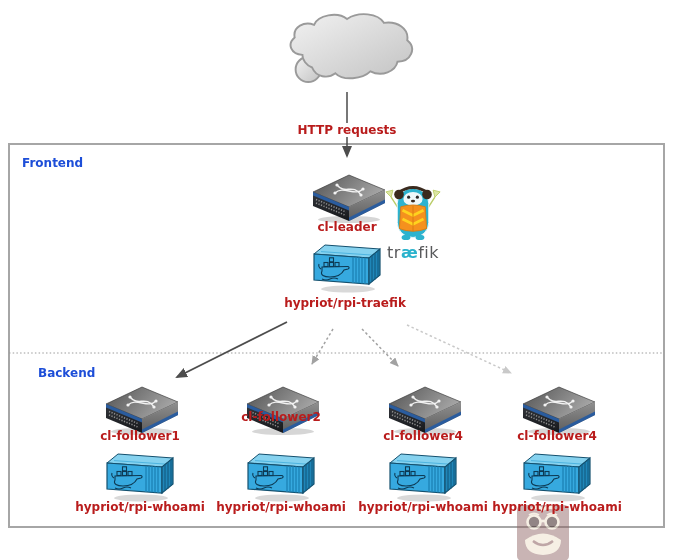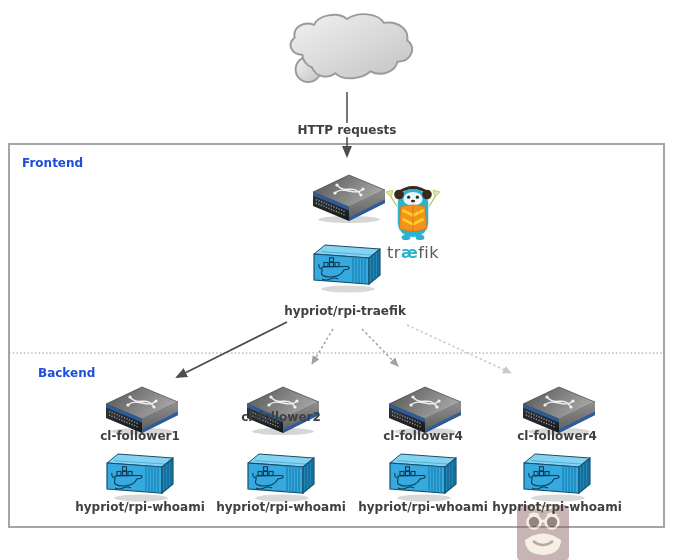--- a/index.html
+++ b/index.html
@@ -2,21 +2,21 @@
 <html><head>
 <meta charset="utf-8">
 <style>
   html,body{margin:0;padding:0;background:#fff;}
   .canvas{position:relative;width:700px;height:560px;background:#ffffff;overflow:hidden;
           font-family:"DejaVu Sans","Liberation Sans",sans-serif;}
   .zone-box{position:absolute;left:8px;top:143px;width:657px;height:385px;
             border:2px solid #a6a6a6;box-sizing:border-box;z-index:0;}
   .overlay{position:absolute;left:0;top:0;z-index:1;pointer-events:none;}
   .icon{position:absolute;z-index:2;}
-  .lbl{position:absolute;z-index:3;font-weight:bold;font-size:12px;color:#404040;
+  .lbl{position:absolute;z-index:3;font-weight:bold;font-size:12px;color:#b91c1c;
        text-align:center;white-space:nowrap;}
   .seclbl{position:absolute;z-index:3;font-weight:bold;font-size:12px;color:#1d4ed8;}
   .http-lbl{background:#ffffff;padding:0 3px;}
   .traefik-text{position:absolute;z-index:3;font-size:16px;color:#58595b;text-align:center;
                 letter-spacing:.5px;}
   .traefik-text .ae{color:#29b2cc;font-weight:bold;}
   .watermark{position:absolute;left:517px;top:499px;z-index:1;opacity:.55;}
 </style>
 </head>
 <body>
@@ -118,20 +118,21 @@
   <div class="seclbl" style="left:22px;top:156px">Frontend</div>
   <div class="seclbl" style="left:38px;top:366px">Backend</div>
 
   <div class="lbl" style="left:289px;top:123px;width:116px">
     <span class="http-lbl">HTTP requests</span>
   </div>
 
   <svg class="icon" style="left:305px;top:172px" width="84" height="52" viewBox="0 0 84 52">
       <use href="#server-glyph"></use>
     </svg>
+  <div class="lbl" style="left:277px;top:220px;width:140px">cl-leader</div>
 
   <svg class="icon" style="left:385px;top:182px" width="56" height="60" viewBox="0 0 64 66">
     <line x1="16" y1="30" x2="7" y2="16" stroke="#b9cc66" stroke-width="1.6"></line>
     <line x1="48" y1="30" x2="57" y2="16" stroke="#b9cc66" stroke-width="1.6"></line>
     <polygon points="7,16 1,10 9,8" fill="#dce6a3" stroke="#b9cc66" stroke-width="1"></polygon>
     <polygon points="57,16 63,10 55,8" fill="#dce6a3" stroke="#b9cc66" stroke-width="1"></polygon>
     <rect x="14" y="6" width="36" height="56" rx="17" fill="#2cb3cf" stroke="#ffffff" stroke-width="1"></rect>
     <path d="M15,11 Q32,-1 49,11" stroke="#3a2a1e" stroke-width="3.5" fill="none"></path>
     <circle cx="16" cy="13" r="5.5" fill="#3a2a1e"></circle>
     <circle cx="48" cy="13" r="5.5" fill="#3a2a1e"></circle>
@@ -144,21 +145,21 @@
     <path d="M20,41 L32,47 L44,41" stroke="#ffd21e" stroke-width="3.2" fill="none"></path>
     <line x1="32" y1="26" x2="32" y2="55" stroke="#d87a10" stroke-width="1"></line>
     <ellipse cx="24" cy="62" rx="5" ry="3" fill="#2cb3cf"></ellipse>
     <ellipse cx="40" cy="62" rx="5" ry="3" fill="#2cb3cf"></ellipse>
   </svg>
   <div class="traefik-text" style="left:384px;top:243px;width:58px"><span>tr</span><span class="ae">æ</span><span>fik</span></div>
 
   <svg class="icon" style="left:308px;top:239px" width="78" height="54" viewBox="0 0 78 54">
       <use href="#container-glyph"></use>
     </svg>
-  <div class="lbl" style="left:265px;top:304px;width:160px">hypriot/rpi-traefik</div>
+  <div class="lbl" style="left:265px;top:296px;width:160px">hypriot/rpi-traefik</div>
 
   <svg class="icon" style="left:98px;top:384px" width="84" height="52" viewBox="0 0 84 52">
       <use href="#server-glyph"></use>
     </svg>
   <div class="lbl" style="left:70px;top:429px;width:140px">cl-follower1</div>
   <svg class="icon" style="left:101px;top:448px" width="78" height="54" viewBox="0 0 78 54">
       <use href="#container-glyph"></use>
     </svg>
   <div class="lbl" style="left:65px;top:500px;width:150px">hypriot/rpi-whoami</div>
 

